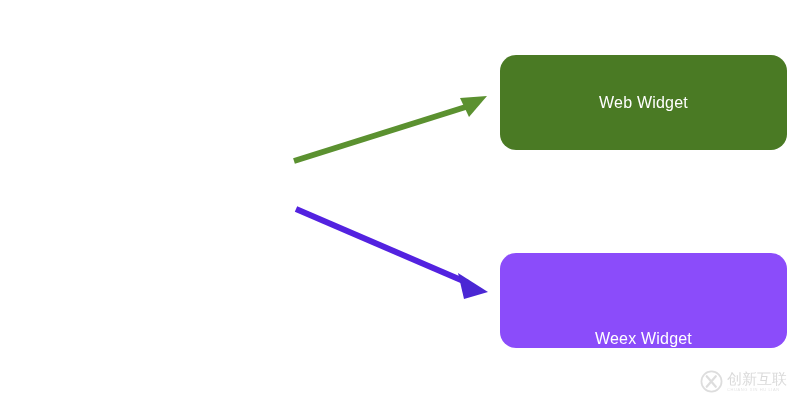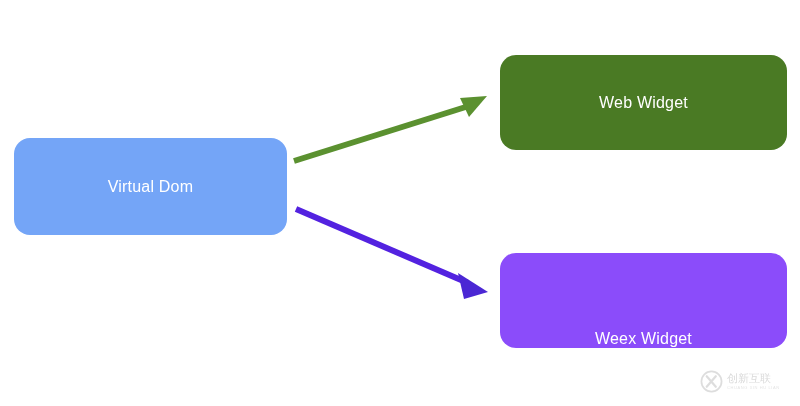--- a/index.html
+++ b/index.html
@@ -77,21 +77,21 @@
     width: 23px;
     height: 23px;
   }
   #watermark .wm-text {
     display: flex;
     flex-direction: column;
     justify-content: center;
     line-height: 1;
   }
   #watermark .wm-cn {
-    font-size: 11px;
+    font-size: 15px;
     color: #b6b6b6;
     letter-spacing: 0px;
     white-space: nowrap;
   }
   #watermark .wm-en {
     font-size: 4px;
     color: #c9c9c9;
     letter-spacing: 0.6px;
     white-space: nowrap;
     margin-top: 2px;
@@ -106,23 +106,20 @@
     <g>
       <line x1="294" y1="161" x2="472" y2="105" stroke="#5b9130" stroke-width="6" stroke-linecap="butt"></line>
       <polygon points="487,96 460,98 469,117" fill="#5b9130"></polygon>
     </g>
     <g>
       <line x1="296" y1="209" x2="468" y2="283" stroke="#5322e0" stroke-width="6" stroke-linecap="butt"></line>
       <polygon points="488,292 458,273 464,299" fill="#4b27d4"></polygon>
     </g>
   </svg>
 
-  <div class="node" id="node-virtual-dom">
-    <span>Virtual Dom</span>
-  </div>
 
   <div class="node" id="node-web-widget">
     <span>Web Widget</span>
   </div>
 
   <div class="node" id="node-weex-widget">
     <span>Weex Widget</span>
   </div>
 
   <div id="watermark">

